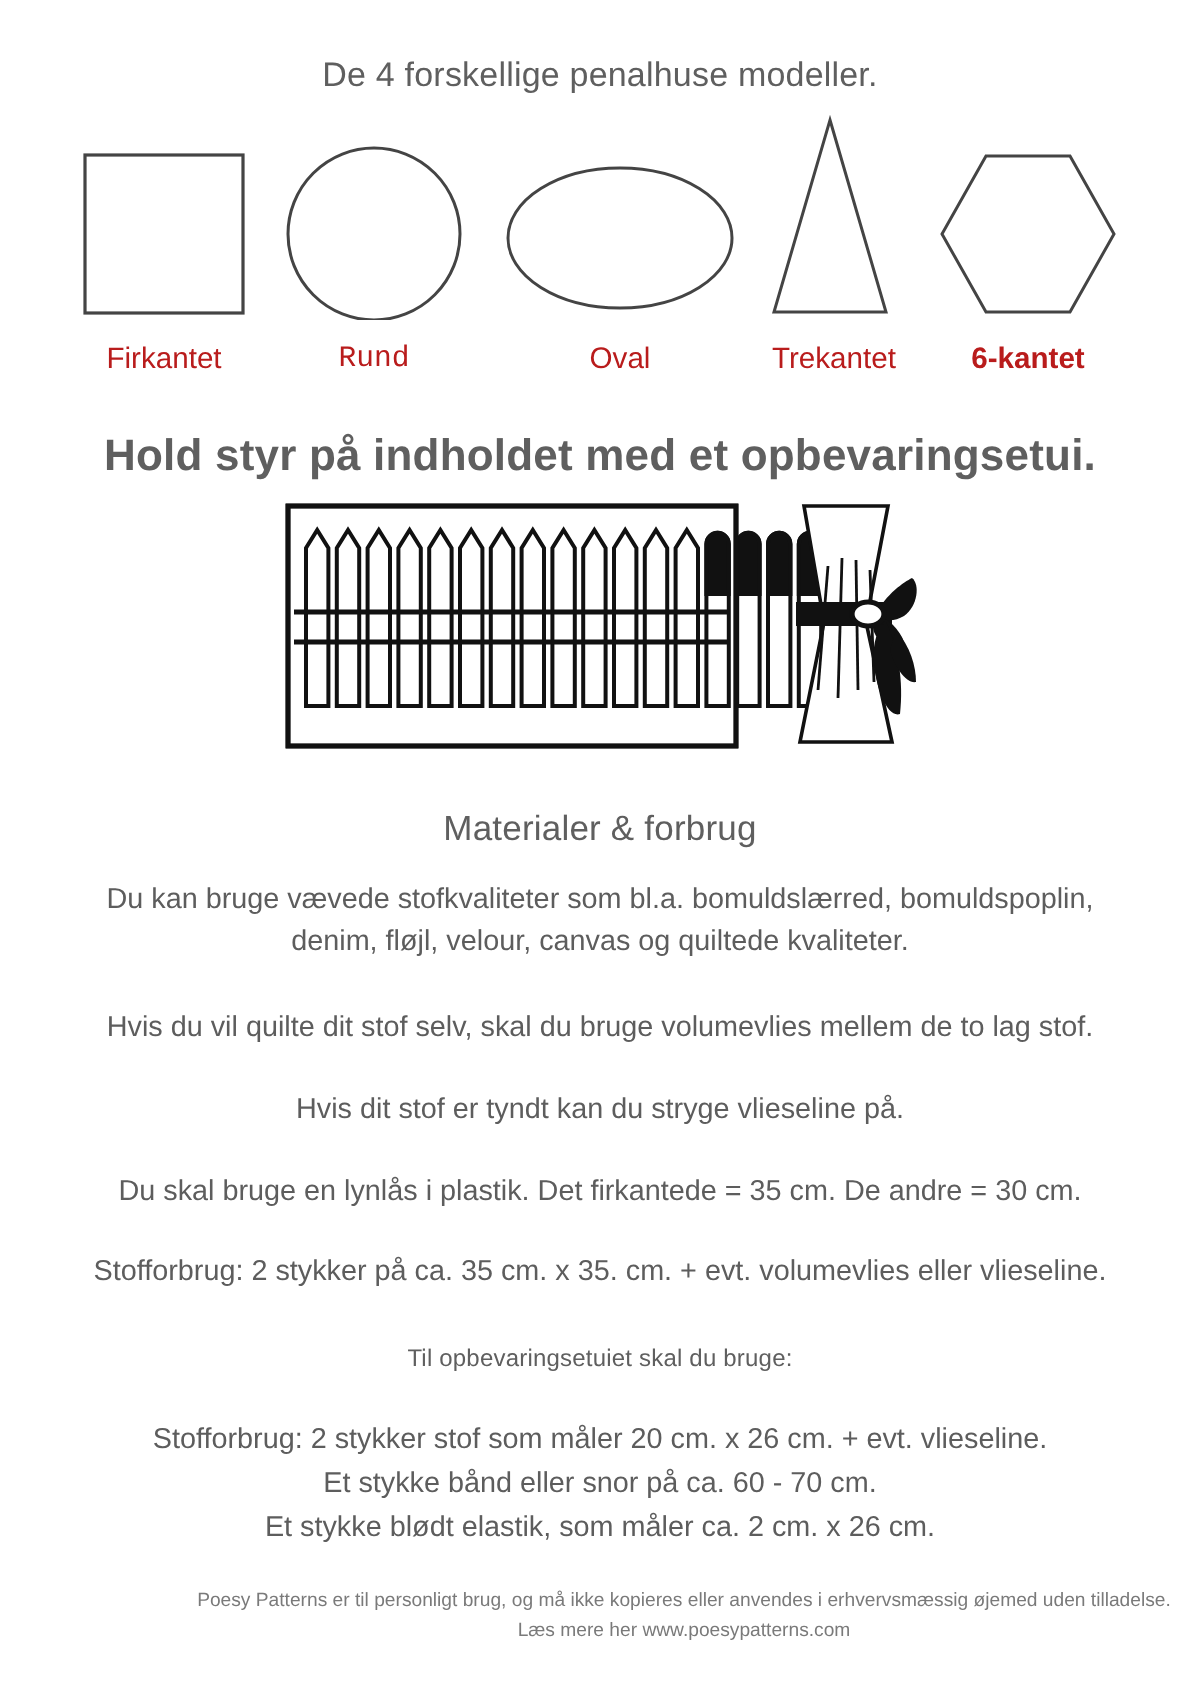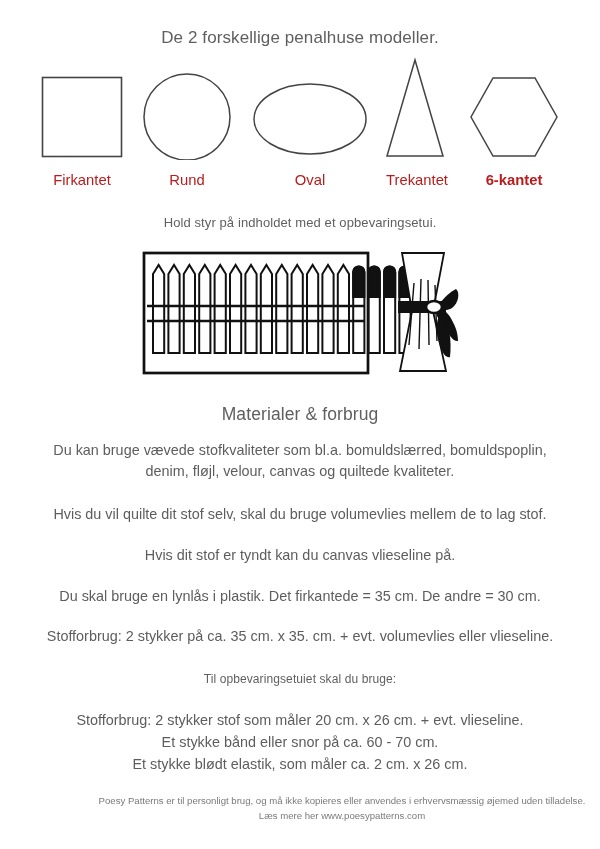--- a/index.html
+++ b/index.html
@@ -27,21 +27,21 @@
   .title {
     position: absolute;
     left: 0;
     width: 600px;
     text-align: center;
     font-size: 17px;
     color: #5f5f5f;
     letter-spacing: .1px;
   }
   #doc-title { top: 28px; }
-  #subtitle-storage { top: 215px; font-size: 13px; }
+  #subtitle-storage { top: 215px; font-size: 22px; font-weight: bold; }
   #materials-heading { top: 404px; font-size: 17.5px; }
   #storage-heading { top: 672px; font-size: 12px; }
 
   .para {
     position: absolute;
     left: 0;
     width: 600px;
     text-align: center;
     font-size: 14.4px;
     line-height: 21px;
@@ -106,21 +106,21 @@
     top: 245px;
     width: 600px;
     height: 135px;
   }
 </style>
 </head>
 <body>
 
 <div class="page">
 
-  <div class="title" id="doc-title">De 2 forskellige penalhuse modeller.</div>
+  <div class="title" id="doc-title">De 4 forskellige penalhuse modeller.</div>
 
   <div id="shapes-row">
 
     <div class="shape-cell" style="left:30px;width:104px;">
       <svg class="shape-svg" width="104" height="105" viewBox="0 0 104 105">
         <rect x="12.5" y="22.5" width="79" height="79" fill="none" stroke="#444444" stroke-width="1.6"></rect>
       </svg>
     </div>
 
     <div class="shape-cell" style="left:135px;width:104px;">
@@ -143,21 +143,21 @@
 
     <div class="shape-cell" style="left:462px;width:104px;">
       <svg class="shape-svg" width="104" height="105" viewBox="0 0 104 105">
         <polygon points="31,23 73,23 95,62 73,101 31,101 9,62" fill="none" stroke="#444444" stroke-width="1.5"></polygon>
       </svg>
     </div>
   </div>
 
   <div id="shape-labels">
     <div class="shape-label" style="left:30px;width:104px;">Firkantet</div>
-    <div class="shape-label" style="left:135px;width:104px;">Rund</div>
+    <div class="shape-label" style="left:135px;width:104px;font-family:Liberation Mono, monospace;">Rund</div>
     <div class="shape-label" style="left:248px;width:124px;">Oval</div>
     <div class="shape-label" style="left:370px;width:94px;">Trekantet</div>
     <div class="shape-label" style="left:462px;width:104px;font-weight:bold;">6-kantet</div>
   </div>
 
   <div class="title" id="subtitle-storage">Hold styr på indholdet med et opbevaringsetui.</div>
 
   <div id="illustration">
     <svg width="600" height="135" viewBox="0 0 600 135">
 
@@ -259,21 +259,21 @@
     </svg>
   </div>
 
   <div class="title" id="materials-heading">Materialer &amp; forbrug</div>
 
   <div class="para" id="para-quilt">Hvis du vil quilte dit stof selv, skal du bruge volumevlies mellem de to lag stof.</div>
 
   <div class="para" id="para-fabrics" style="white-space: pre-line;">Du kan bruge vævede stofkvaliteter som bl.a. bomuldslærred, bomuldspoplin,
 denim, fløjl, velour, canvas og quiltede kvaliteter.</div>
 
-  <div class="para" id="para-thin">Hvis dit stof er tyndt kan du canvas vlieseline på.</div>
+  <div class="para" id="para-thin">Hvis dit stof er tyndt kan du stryge vlieseline på.</div>
 
   <div class="para" id="para-zipper">Du skal bruge en lynlås i plastik. Det firkantede = 35 cm. De andre = 30 cm.</div>
 
   <div class="para" id="para-usage1">Stofforbrug:  2 stykker på ca. 35 cm. x 35. cm. + evt. volumevlies eller vlieseline.</div>
 
   <div class="title" id="storage-heading">Til opbevaringsetuiet skal du bruge:</div>
 
   <div class="para" id="para-storage-usage" style="white-space: pre-line;">Stofforbrug: 2 stykker stof som måler 20 cm. x 26 cm. + evt. vlieseline.
 Et stykke bånd eller snor på ca. 60 - 70 cm.
 Et stykke blødt elastik, som måler ca. 2 cm. x 26 cm.</div>

